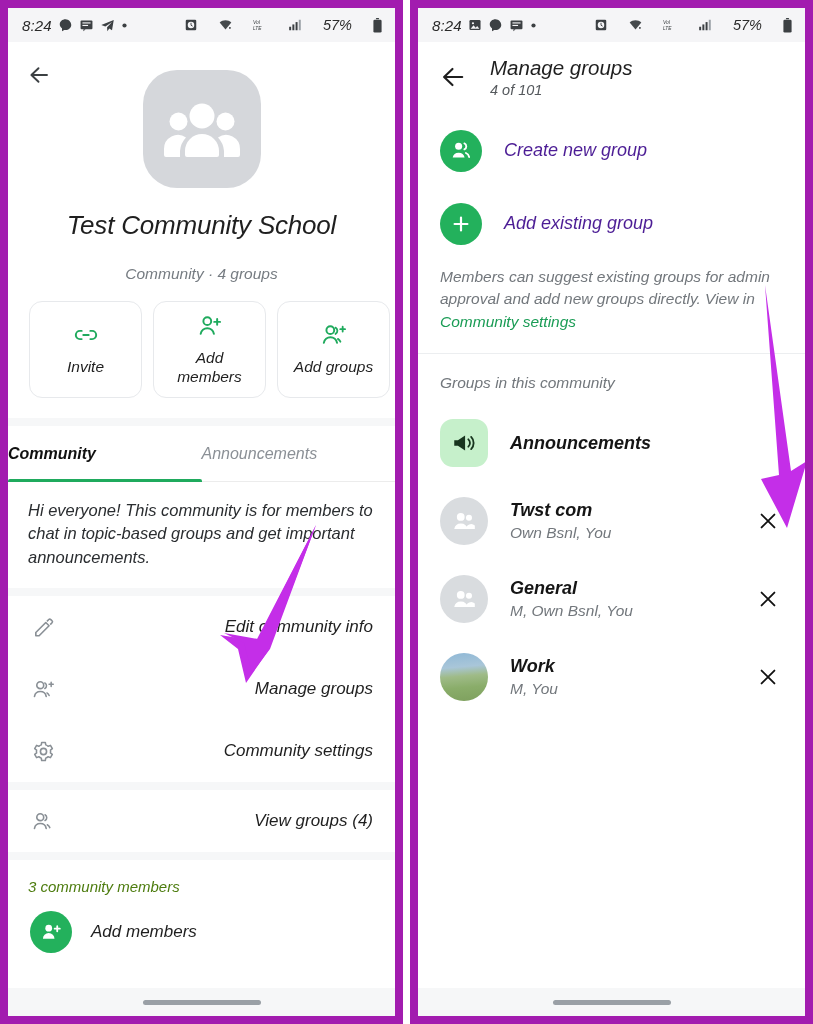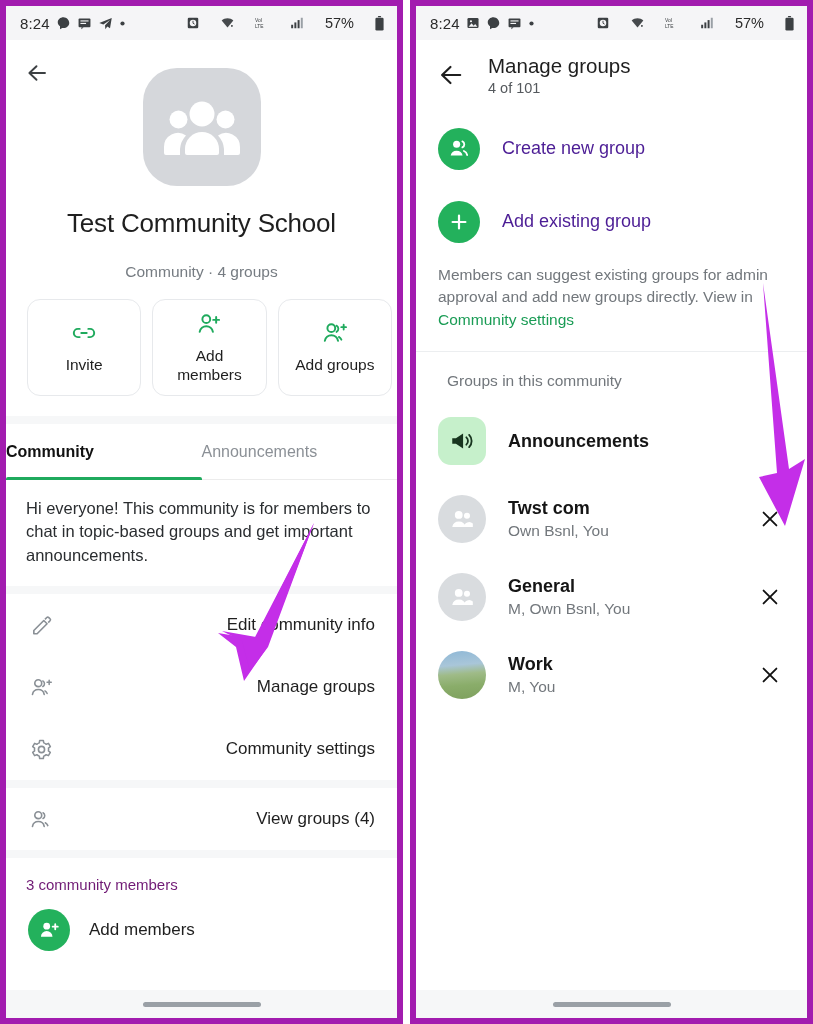--- a/index.html
+++ b/index.html
@@ -12,23 +12,24 @@
   .stage {
     position: relative;
     width: 813px; height: 1024px;
     display: flex;
     gap: 7px;
     background: #ffffff;
   }
   .phone {
     position: relative;
     background: #ffffff;
-    border: 6px solid #a21caf;
+    border: 8px solid #a21caf;
     overflow: hidden;
     flex: 0 0 auto;
+    font-style: italic;
   }
   .phone.left  { width: 403px; height: 1024px; }
   .phone.right { width: 403px; height: 1024px; }
 
   
   .statusbar {
     height: 34px;
     background: #f5f5f7;
     display: flex;
     align-items: center;
@@ -122,21 +123,21 @@
     padding: 0 22px;
     gap: 26px;
     cursor: pointer;
     justify-content: space-between;
   }
   .menu-label { font-size: 17px; color: #1f1f1f; }
   .m-ico { width: 26px; display: flex; justify-content: center; }
 
   .section-cap {
     padding: 18px 20px 10px 20px;
-    font-size: 15px; color: #701a75;
+    font-size: 15px; color: #4d7c0f;
   }
   .member-row {
     display: flex; align-items: center; gap: 19px;
     padding: 6px 22px 18px 22px;
     cursor: pointer;
   }
   .green-circle {
     width: 42px; height: 42px; border-radius: 50%;
     background: #23b15c;
     display: flex; align-items: center; justify-content: center;
@@ -161,21 +162,21 @@
   }
   .r-action-label { font-size: 18px; color: #4c1d95; }
 
   .r-note {
     padding: 6px 22px 20px 22px;
     font-size: 15.5px; line-height: 1.45; color: #72777c;
   }
   .r-note a { color: #1a9c55; text-decoration: none; cursor: pointer; }
 
   .r-groups-cap {
-    padding: 20px 22px 12px 31px;
+    padding: 20px 22px 12px 22px;
     font-size: 15.5px; color: #72777c;
   }
   .g-row {
     display: flex; align-items: center;
     padding: 0 20px 0 22px;
     height: 78px;
     gap: 22px;
     cursor: pointer;
   }
   .g-avatar {

